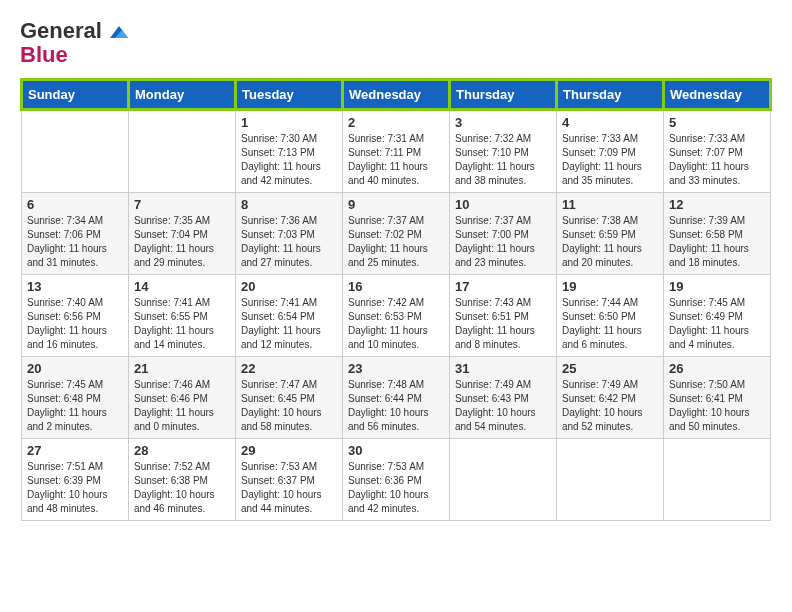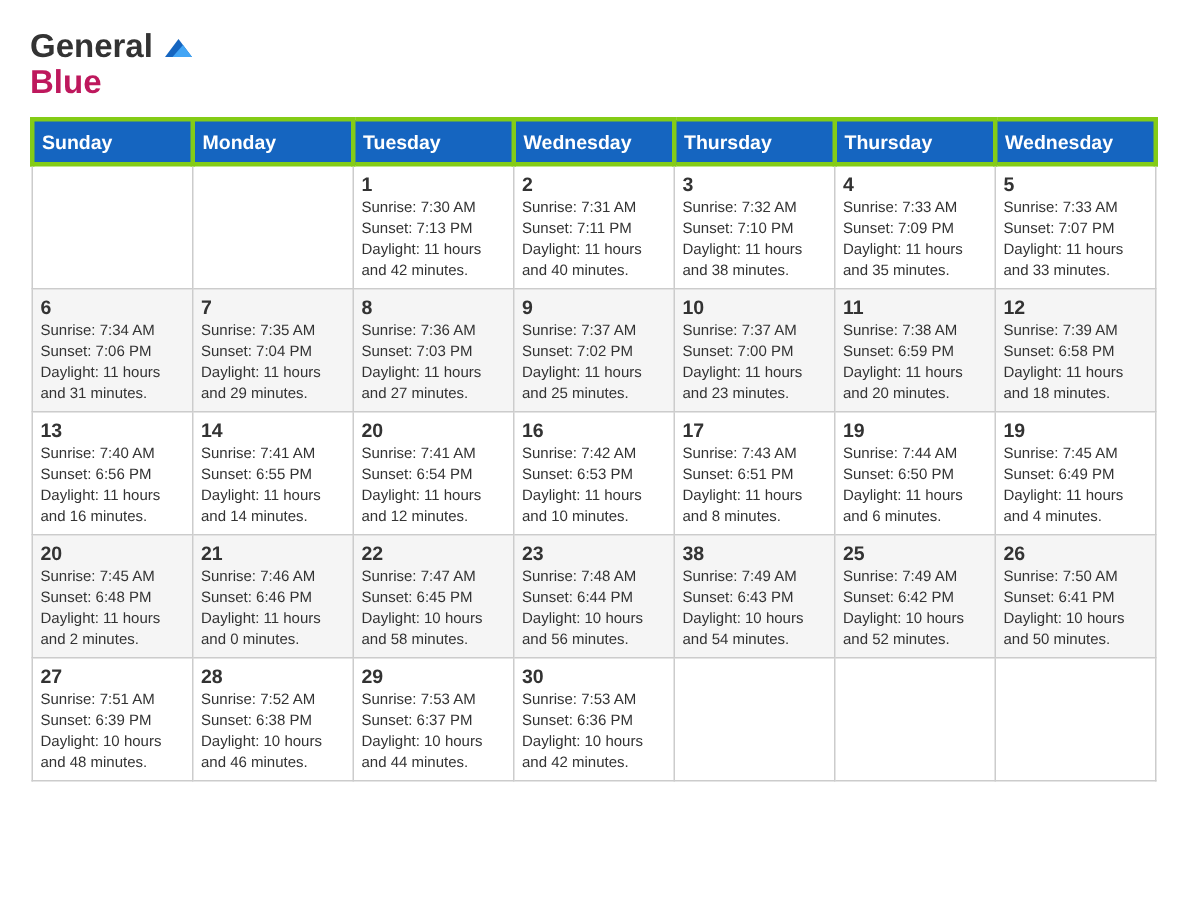--- a/index.html
+++ b/index.html
@@ -223,21 +223,21 @@
         </td>
         <td>
           <span class="day-number">22</span>
           <div class="day-info">Sunrise: 7:47 AM<br>Sunset: 6:45 PM<br>Daylight: 10 hours and 58 minutes.</div>
         </td>
         <td>
           <span class="day-number">23</span>
           <div class="day-info">Sunrise: 7:48 AM<br>Sunset: 6:44 PM<br>Daylight: 10 hours and 56 minutes.</div>
         </td>
         <td>
-          <span class="day-number">38</span>
+          <span class="day-number">31</span>
           <div class="day-info">Sunrise: 7:49 AM<br>Sunset: 6:43 PM<br>Daylight: 10 hours and 54 minutes.</div>
         </td>
         <td>
           <span class="day-number">25</span>
           <div class="day-info">Sunrise: 7:49 AM<br>Sunset: 6:42 PM<br>Daylight: 10 hours and 52 minutes.</div>
         </td>
         <td>
           <span class="day-number">26</span>
           <div class="day-info">Sunrise: 7:50 AM<br>Sunset: 6:41 PM<br>Daylight: 10 hours and 50 minutes.</div>
         </td>

